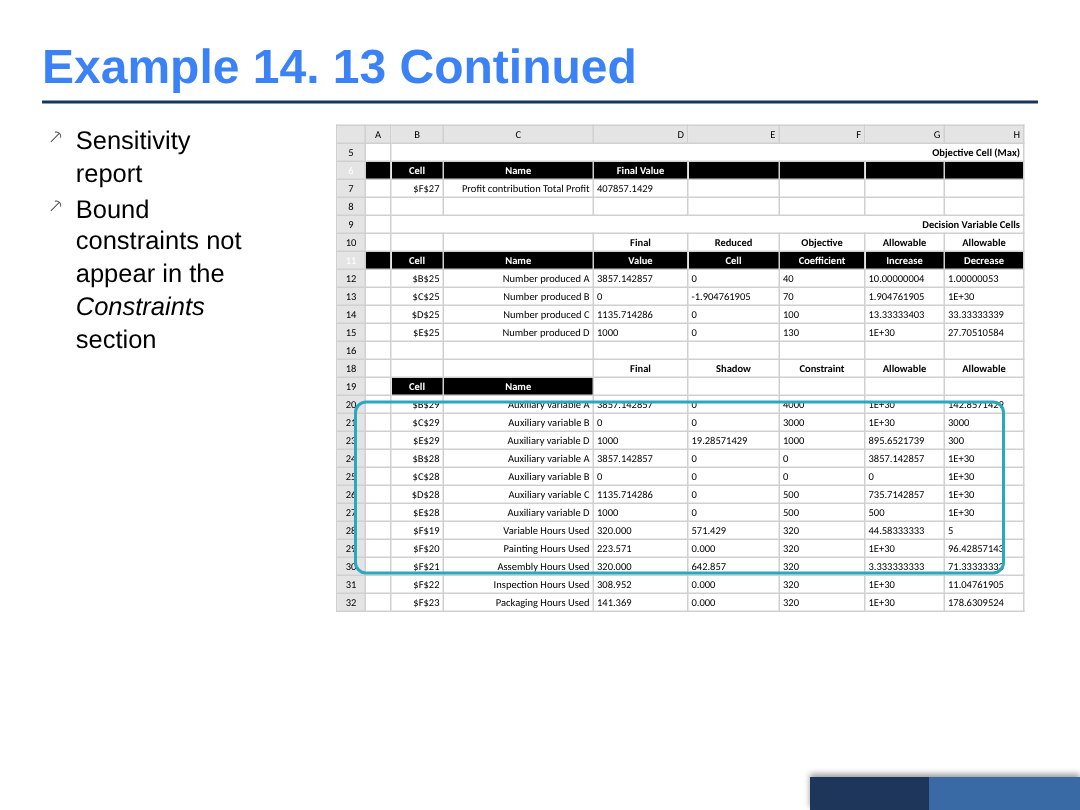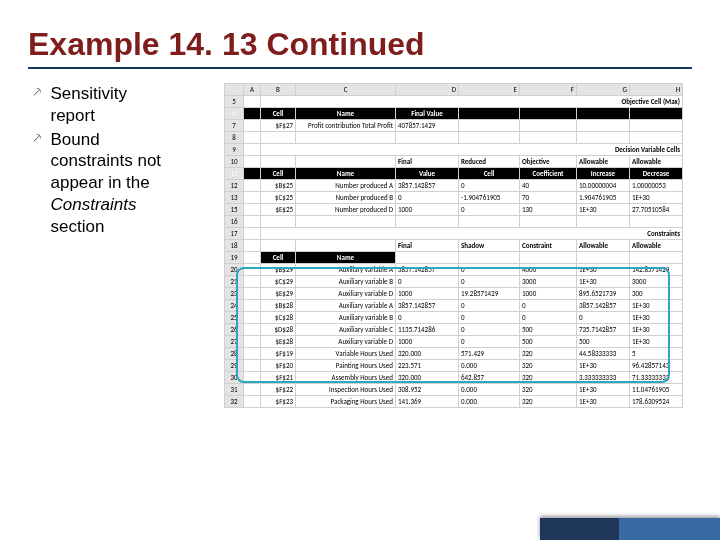--- a/index.html
+++ b/index.html
@@ -1,37 +1,37 @@
 <!DOCTYPE html>
 <html><head>
 <meta charset="utf-8">
 <style>
   body{margin:0;font-family:Arial,Helvetica,sans-serif;background:#fff}
   .slide{width:720px;height:540px;position:relative;box-sizing:border-box;padding:26px 28px 22px 28px}
-  .title{font-size:32px;font-weight:bold;color:#7f1d1d;margin:0 0 4px 0}
+  .title{font-size:32px;font-weight:bold;color:#3b82f6;margin:0 0 4px 0}
   .title-rule{border:none;border-top:2px solid #17365d;margin:0 0 14px 0}
   .content{display:flex;gap:10px}
   .bullets{width:186px;font-size:17px;line-height:1.28;color:#000}
   .bul{display:flex;margin-bottom:2px}
   .marker{font-family:Georgia,serif;font-size:14px;color:#000;margin-right:8px;margin-left:4px;opacity:.75}
   .chart-area{position:relative}
   .ss{border-collapse:collapse;font-family:Calibri,Arial,sans-serif;font-size:7px;color:#000;table-layout:fixed;background:#fff}
   .ss td,.ss th{border:1px solid #d0d0d0;padding:0 2px;height:11px;overflow:hidden;white-space:nowrap}
   .ss .rh{background:#e4e4e4;text-align:center;font-weight:normal;width:14px}
   .ss thead th{background:#e4e4e4;text-align:center;font-weight:normal}
   .ss .colA{width:12px}
   .ss .colB{width:30px}
   .ss .colC{width:95px}
   .ss .colD{width:58px;text-align:right}
   .ss .colE{width:56px;text-align:right}
   .ss .colF{width:52px;text-align:right}
   .ss .colG{width:48px;text-align:right}
   .ss .colH{width:48px;text-align:right}
   .section-head td{font-weight:bold}
-  .hdr td{font-weight:bold}
+  .hdr td{text-align:center;font-weight:bold}
   .hdr-black td{background:#000;color:#fff;text-align:center;font-weight:bold;font-size:7px}
   .black-cell{background:#000;color:#fff;font-weight:bold;text-align:center}
   .highlight-box{position:absolute;border:2px solid #2aa8bf;border-radius:8px;pointer-events:none}
   .accent{position:absolute;right:0;bottom:0;width:180px;height:22px;background:linear-gradient(90deg,#1e365a 0%,#1e365a 44%,#3a6aa6 44%,#3a6aa6 100%);box-shadow:0 -2px 4px rgba(0,0,0,.4)}
   .ss td.txt{text-align:right}
 </style>
 </head>
 <body>
 
 <div class="slide">
@@ -157,45 +157,51 @@
               <td></td>
               <td class="txt">$C$25</td>
               <td class="txt">Number produced B</td>
               <td>0</td>
               <td>-1.904761905</td>
               <td>70</td>
               <td>1.904761905</td>
               <td>1E+30</td>
             </tr>
           <tr>
+              <td class="rh">14</td>
+              <td></td>
+              <td class="txt">$D$25</td>
+              <td class="txt">Number produced C</td>
+              <td>1135.714286</td>
+              <td>0</td>
+              <td>100</td>
+              <td>13.33333403</td>
+              <td>33.33333339</td>
+            </tr>
+          <tr>
               <td class="rh">15</td>
               <td></td>
               <td class="txt">$E$25</td>
               <td class="txt">Number produced D</td>
               <td>1000</td>
               <td>0</td>
               <td>130</td>
               <td>1E+30</td>
               <td>27.70510584</td>
             </tr>
           <tr>
               <td class="rh">16</td>
               <td></td>
               <td></td>
               <td></td>
               <td></td>
               <td></td>
               <td></td>
               <td></td>
               <td></td>
-            </tr>
-          <tr class="section-head">
-              <td class="rh">17</td>
-              <td></td>
-              <td colspan="7" class="txt">Constraints</td>
             </tr>
           <tr class="hdr">
               <td class="rh">18</td>
               <td></td>
               <td></td>
               <td></td>
               <td>Final</td>
               <td>Shadow</td>
               <td>Constraint</td>
               <td>Allowable</td>

